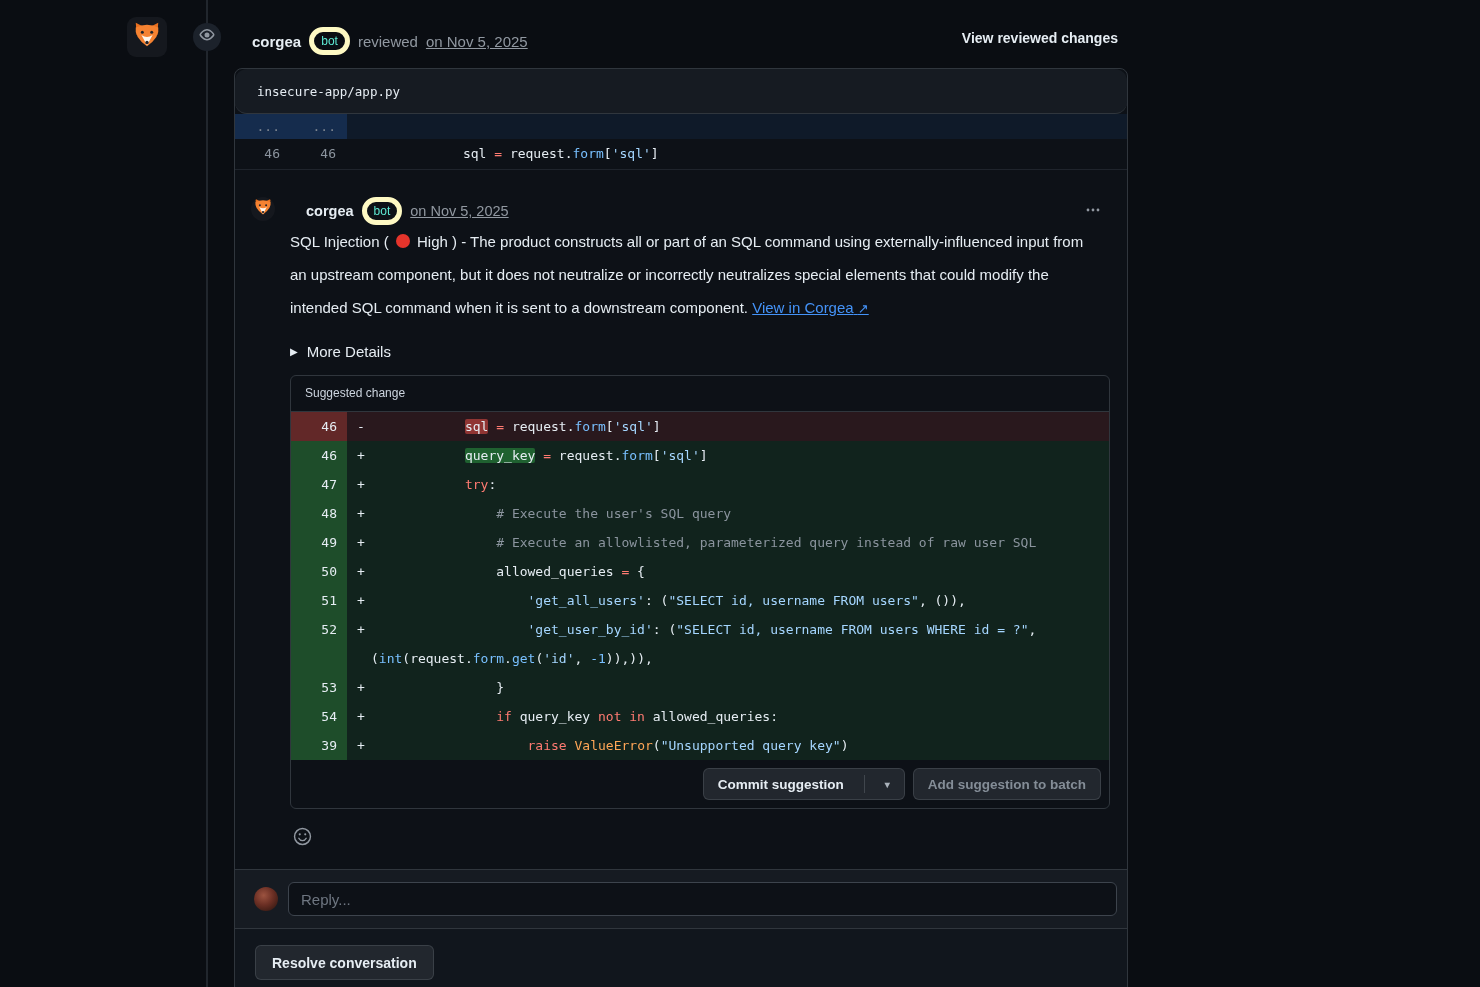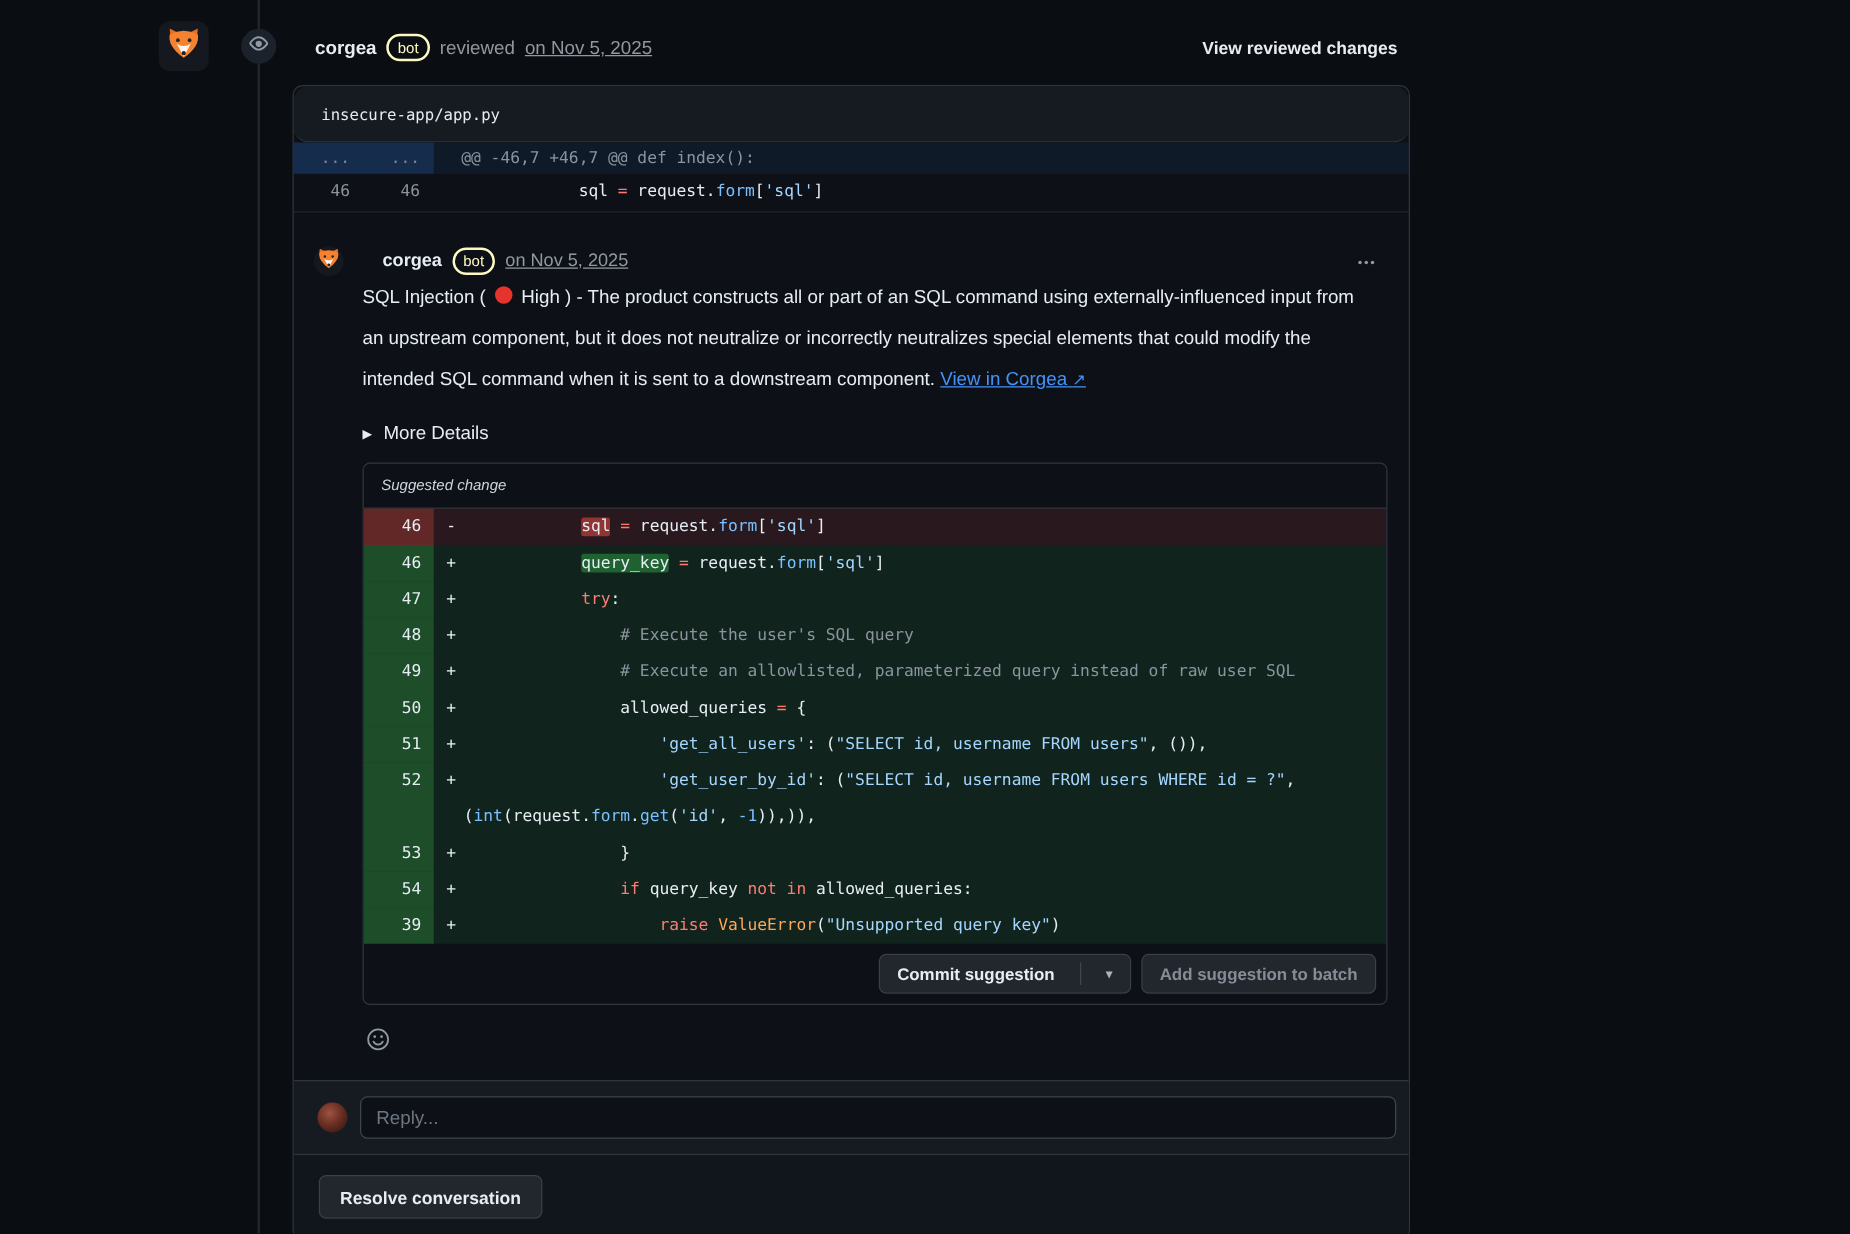--- a/index.html
+++ b/index.html
@@ -7,21 +7,21 @@
         font-family:"Liberation Sans",sans-serif;color:#e6edf3;}
   .timeline-line{position:absolute;left:206px;top:0;width:2px;height:100%;background:#21262d;}
 
   
   .big-avatar{position:absolute;left:127px;top:17px;width:40px;height:40px;border-radius:9px;
               background:#15181e;display:flex;align-items:center;justify-content:center;z-index:2;cursor:pointer;}
   .eye-badge{position:absolute;left:193px;top:23px;width:28px;height:28px;border-radius:50%;
              background:#1c222b;display:flex;align-items:center;justify-content:center;z-index:2;}
   .header-line{position:absolute;left:236px;top:27px;display:flex;align-items:center;gap:8px;font-size:15px;}
   .author{font-weight:700;color:#e6edf3;cursor:pointer;margin-left:16px;}
-  .bot-badge{border:2px solid #fef9c3;border-radius:999px;padding:0 7px;font-size:12px;line-height:18px;color:#fef9c3;}
+  .bot-badge{border:5px solid #fef9c3;border-radius:999px;padding:0 7px;font-size:12px;line-height:18px;color:#5eead4;}
   .muted{color:#9198a1;}
   a.date-link{color:#9198a1;text-decoration:underline;cursor:pointer;}
   .view-changes{position:absolute;right:362px;top:30px;font-size:14px;font-weight:700;color:#e6edf3;
                 text-decoration:none;cursor:pointer;}
 
   
   .review-card{position:absolute;left:234px;top:68px;width:894px;border:1px solid #30363d;border-radius:8px;
                background:#0d1117;overflow:hidden;box-sizing:border-box;}
   .file-header{height:45px;display:flex;align-items:center;padding-left:22px;background:#161b22;
                border-bottom:1px solid #30363d;font-family:"DejaVu Sans Mono",monospace;font-size:12.5px;
@@ -47,21 +47,21 @@
            vertical-align:-1px;margin:0 3px;}
   a.corgea-link{color:#4493f8;text-decoration:underline;cursor:pointer;}
   .link-arrow{font-size:13px;}
   .more-details{margin-top:18px;font-size:15px;display:flex;align-items:center;gap:9px;cursor:pointer;width:140px;}
   .disclosure{font-size:10px;color:#e6edf3;}
 
   
   .suggestion-box{margin-top:15px;width:820px;border:1px solid #30363d;border-radius:6px;overflow:hidden;
                   box-sizing:border-box;background:#0d1117;}
   .suggestion-header{height:35px;line-height:35px;padding-left:14px;font-size:12px;color:#cdd5df;
-                     border-bottom:1px solid #30363d;font-style:italic;}
+                     border-bottom:1px solid #30363d;}
   .diff-table{font-family:"DejaVu Sans Mono",monospace;font-size:13px;}
   .diff-row{display:flex;line-height:29px;}
   .diff-num{width:56px;flex:none;text-align:right;padding-right:10px;box-sizing:border-box;color:#e6edf3;}
   .diff-sign{width:24px;flex:none;padding-left:10px;box-sizing:border-box;color:#e6edf3;}
   .diff-code{flex:1;white-space:pre-wrap;word-break:break-word;padding-right:8px;color:#e6edf3;}
   .diff-row.del{background:rgba(248,81,73,0.12);}
   .diff-row.del .diff-num{background:rgba(248,81,73,0.28);}
   .diff-row.add{background:rgba(46,160,67,0.13);}
   .diff-row.add .diff-num{background:rgba(63,185,80,0.28);}
   .tok-k{color:#ff7b72;}
@@ -129,21 +129,20 @@
 
   <div class="review-card">
 
     <div class="file-header">insecure-app/app.py</div>
 
     <div class="hunk-row">
       <div class="hunk-gutter">
         <span>...</span>
         <span>...</span>
       </div>
-      <div class="hunk-text">@@ -46,7 +46,7 @@ def index():</div>
     </div>
 
     <div class="context-row">
       <div class="context-nums">
         <span>46</span>
         <span>46</span>
       </div>
       <div class="context-code" id="context-code"><span>            sql </span><span class="tok-k">=</span><span> request.</span><span class="tok-b">form</span><span>[</span><span class="tok-s">'sql'</span><span>]</span></div>
     </div>
 

